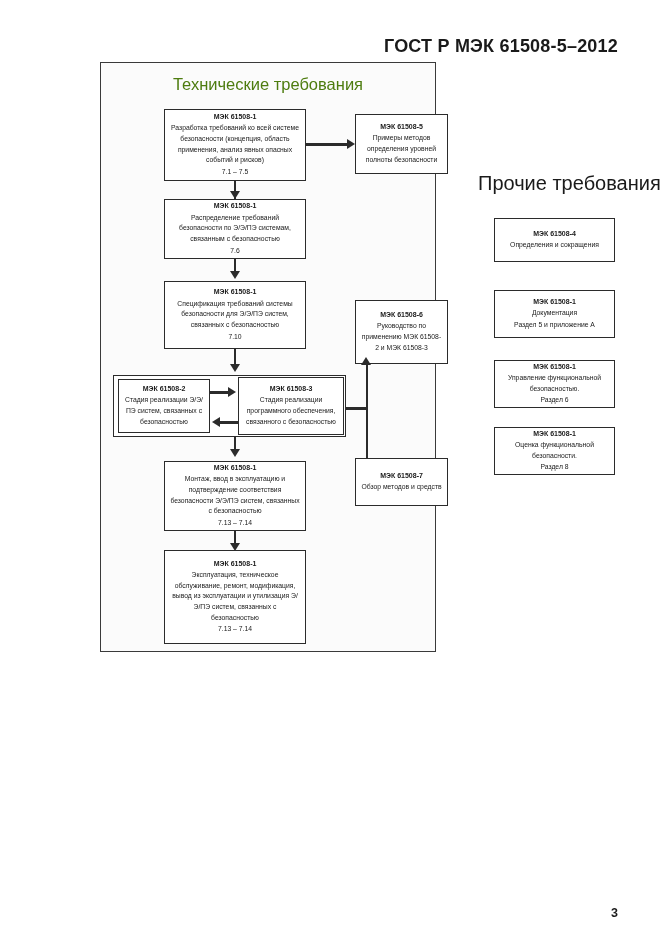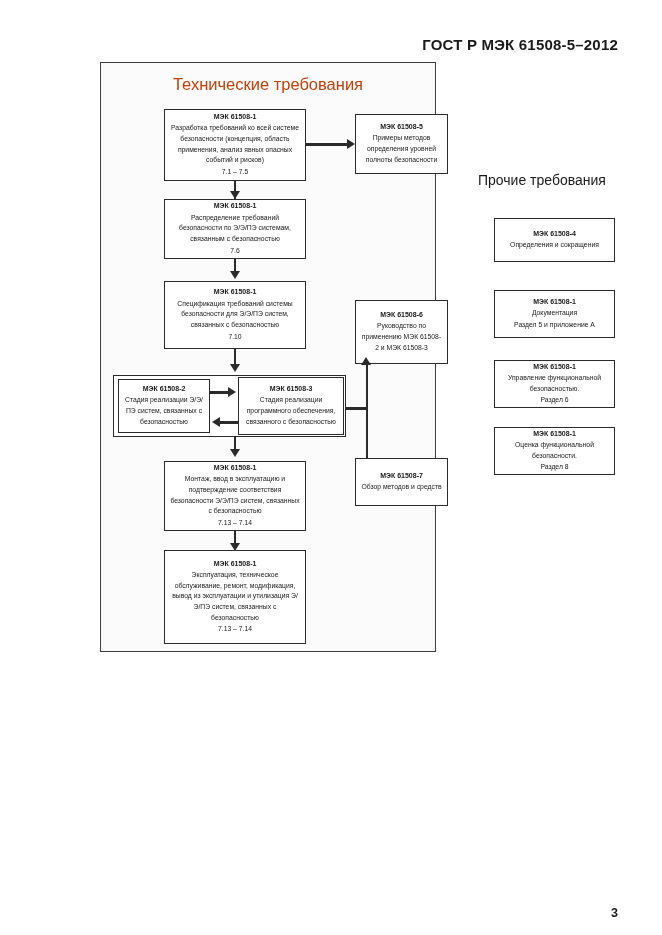--- a/index.html
+++ b/index.html
@@ -17,21 +17,21 @@
   }
   .page {
     position: absolute;
     inset: 0;
   }
   
   .doc-header {
     position: absolute;
     top: 36px;
     right: 44px;
-    font-size: 15px;
+    font-size: 18px;
     font-weight: bold;
     letter-spacing: 0.2px;
     white-space: nowrap;
   }
   
   .tech-panel {
     position: absolute;
     left: 100px;
     top: 62px;
     width: 334px;
@@ -40,21 +40,21 @@
     background: #fbfbfb;
   }
   .tech-title {
     position: absolute;
     top: 12px;
     left: 0;
     width: 100%;
     text-align: center;
     font-size: 16.5px;
     font-weight: normal;
-    color: #c2410c;
+    color: #4d7c0f;
   }
   
   .box {
     position: absolute;
     border: 1.1px solid #2b2b2b;
     background: #ffffff;
     box-sizing: border-box;
     display: flex;
     flex-direction: column;
     align-items: center;
@@ -123,21 +123,21 @@
     height: 62px;
     border: 1.1px solid #2b2b2b;
     background: #ffffff;
     box-sizing: border-box;
   }
   
   .other-title {
     position: absolute;
     left: 478px;
     top: 172px;
-    font-size: 14px;
+    font-size: 20px;
     white-space: nowrap;
   }
   
   .figure-caption {
     position: absolute;
     top: 696px;
     left: 0;
     width: 662px;
     text-align: center;
     font-size: 12.5px;

